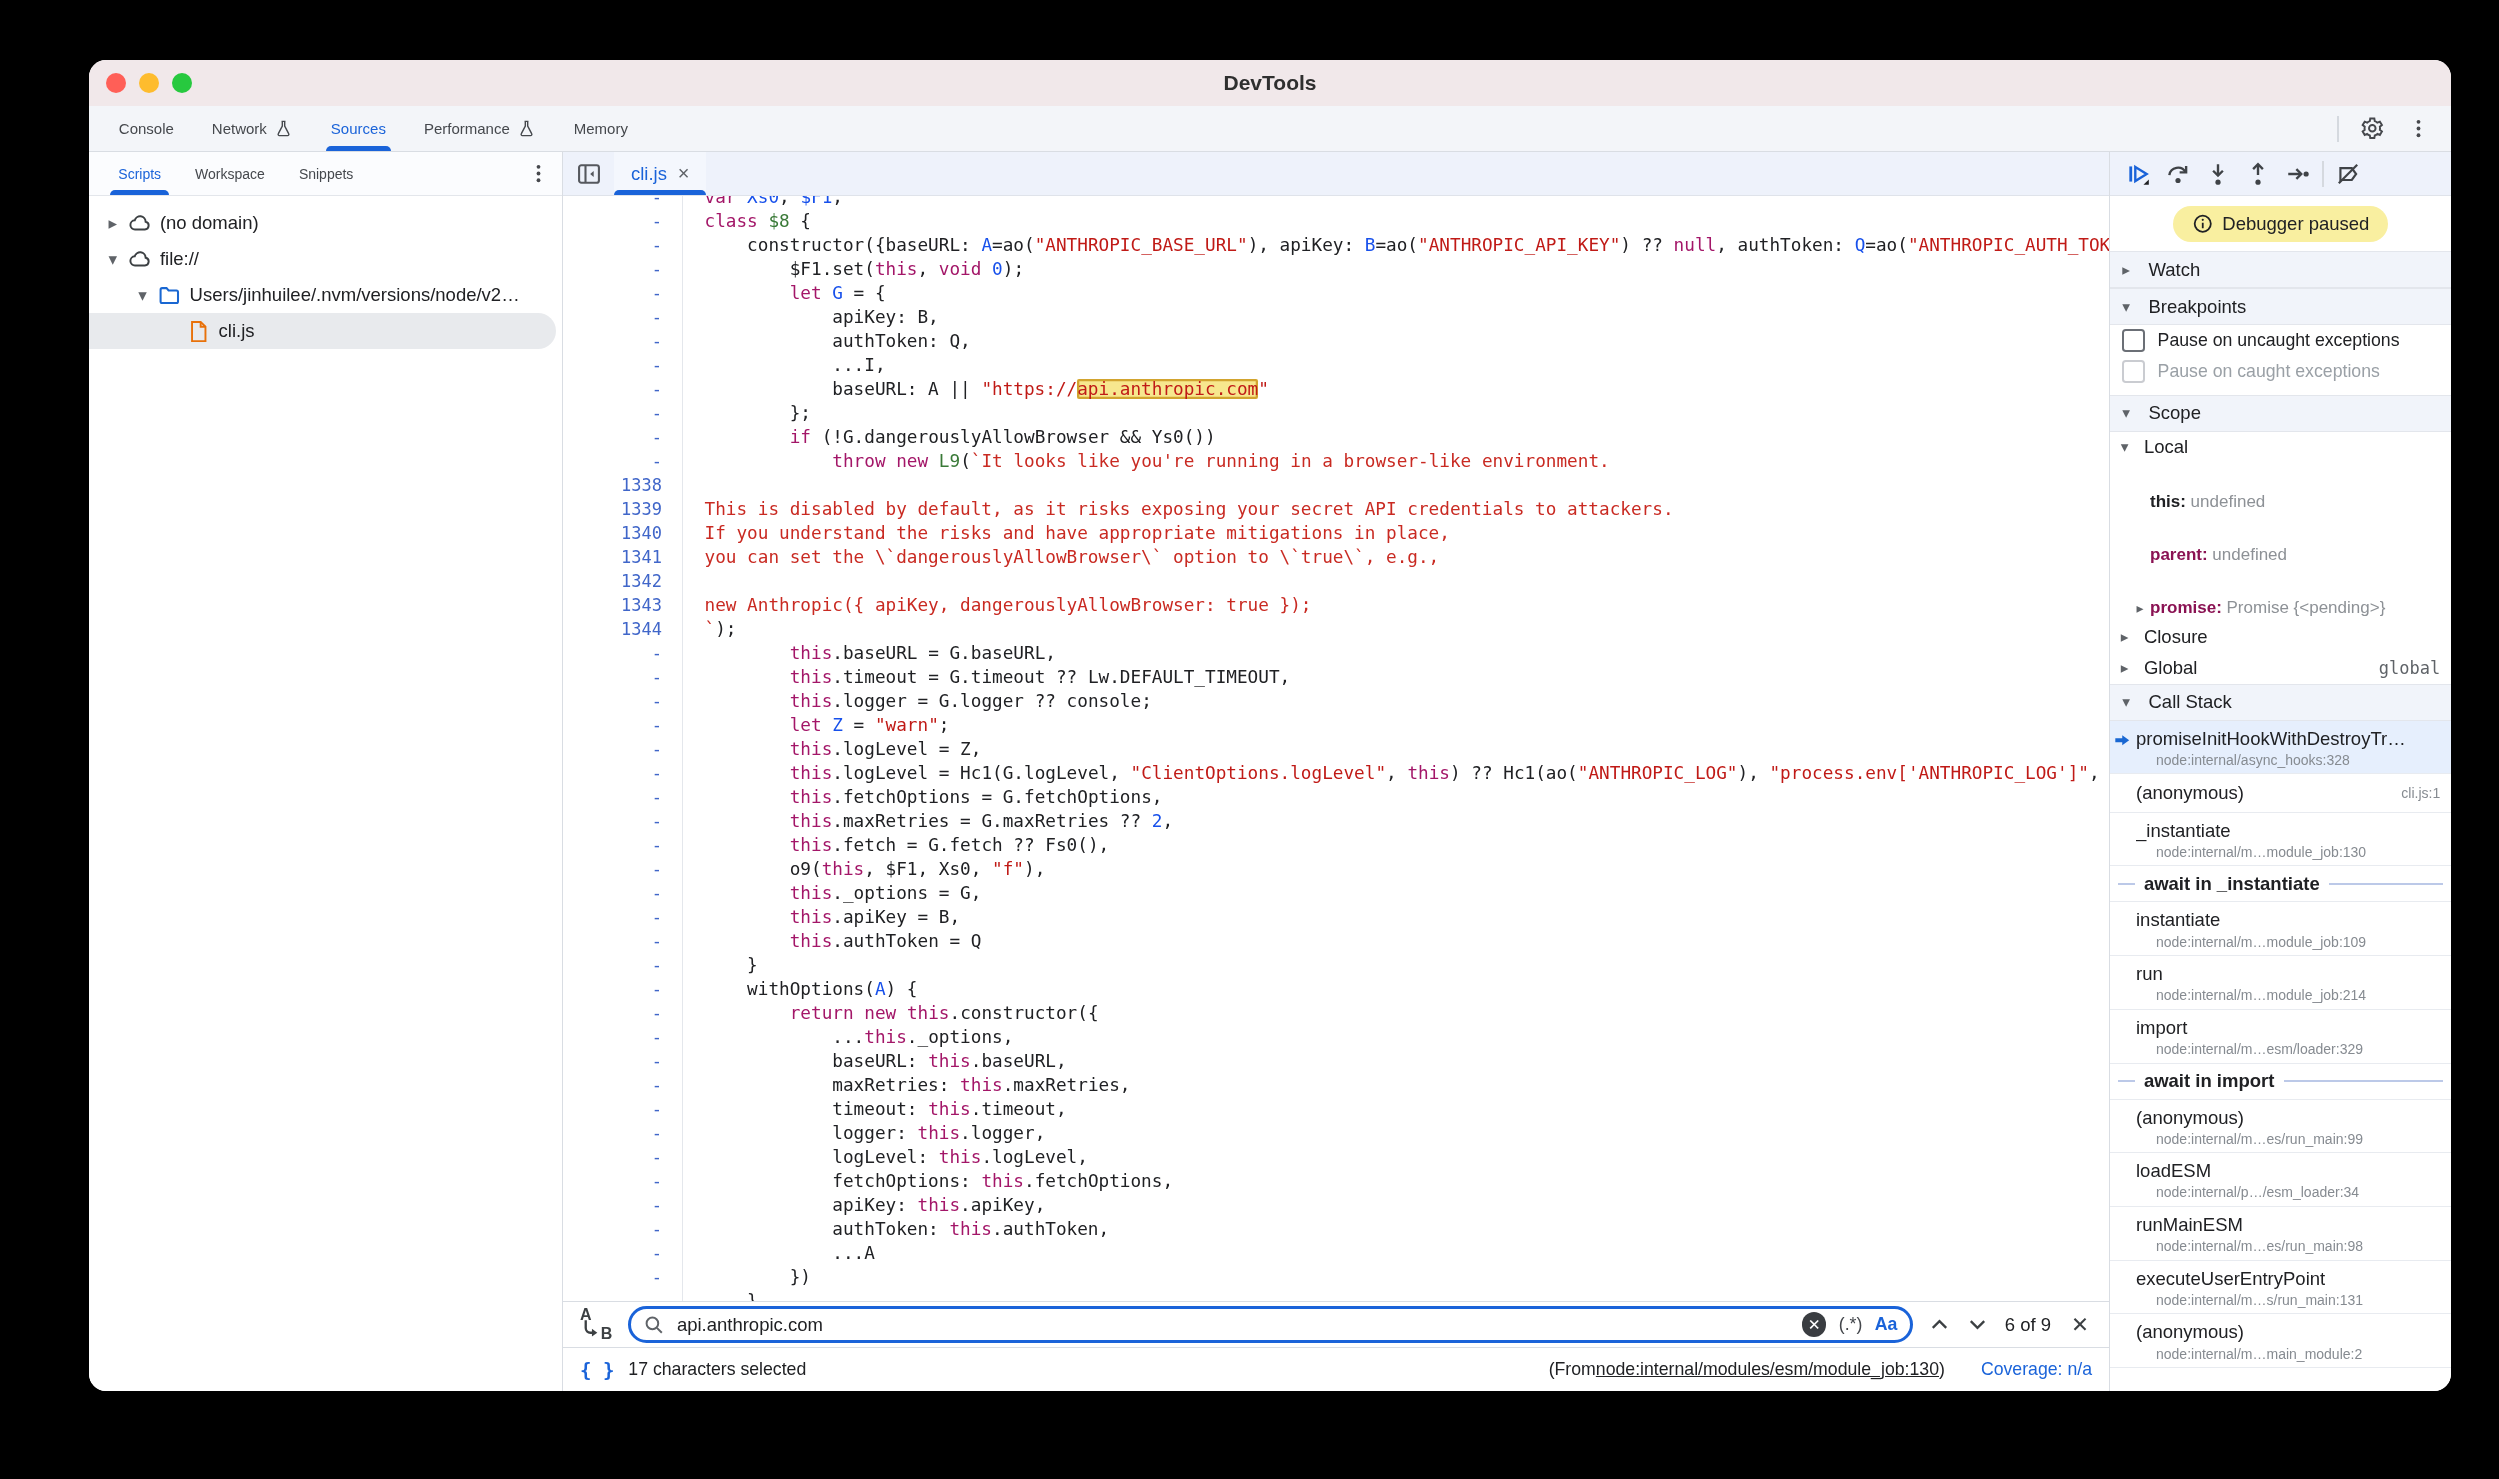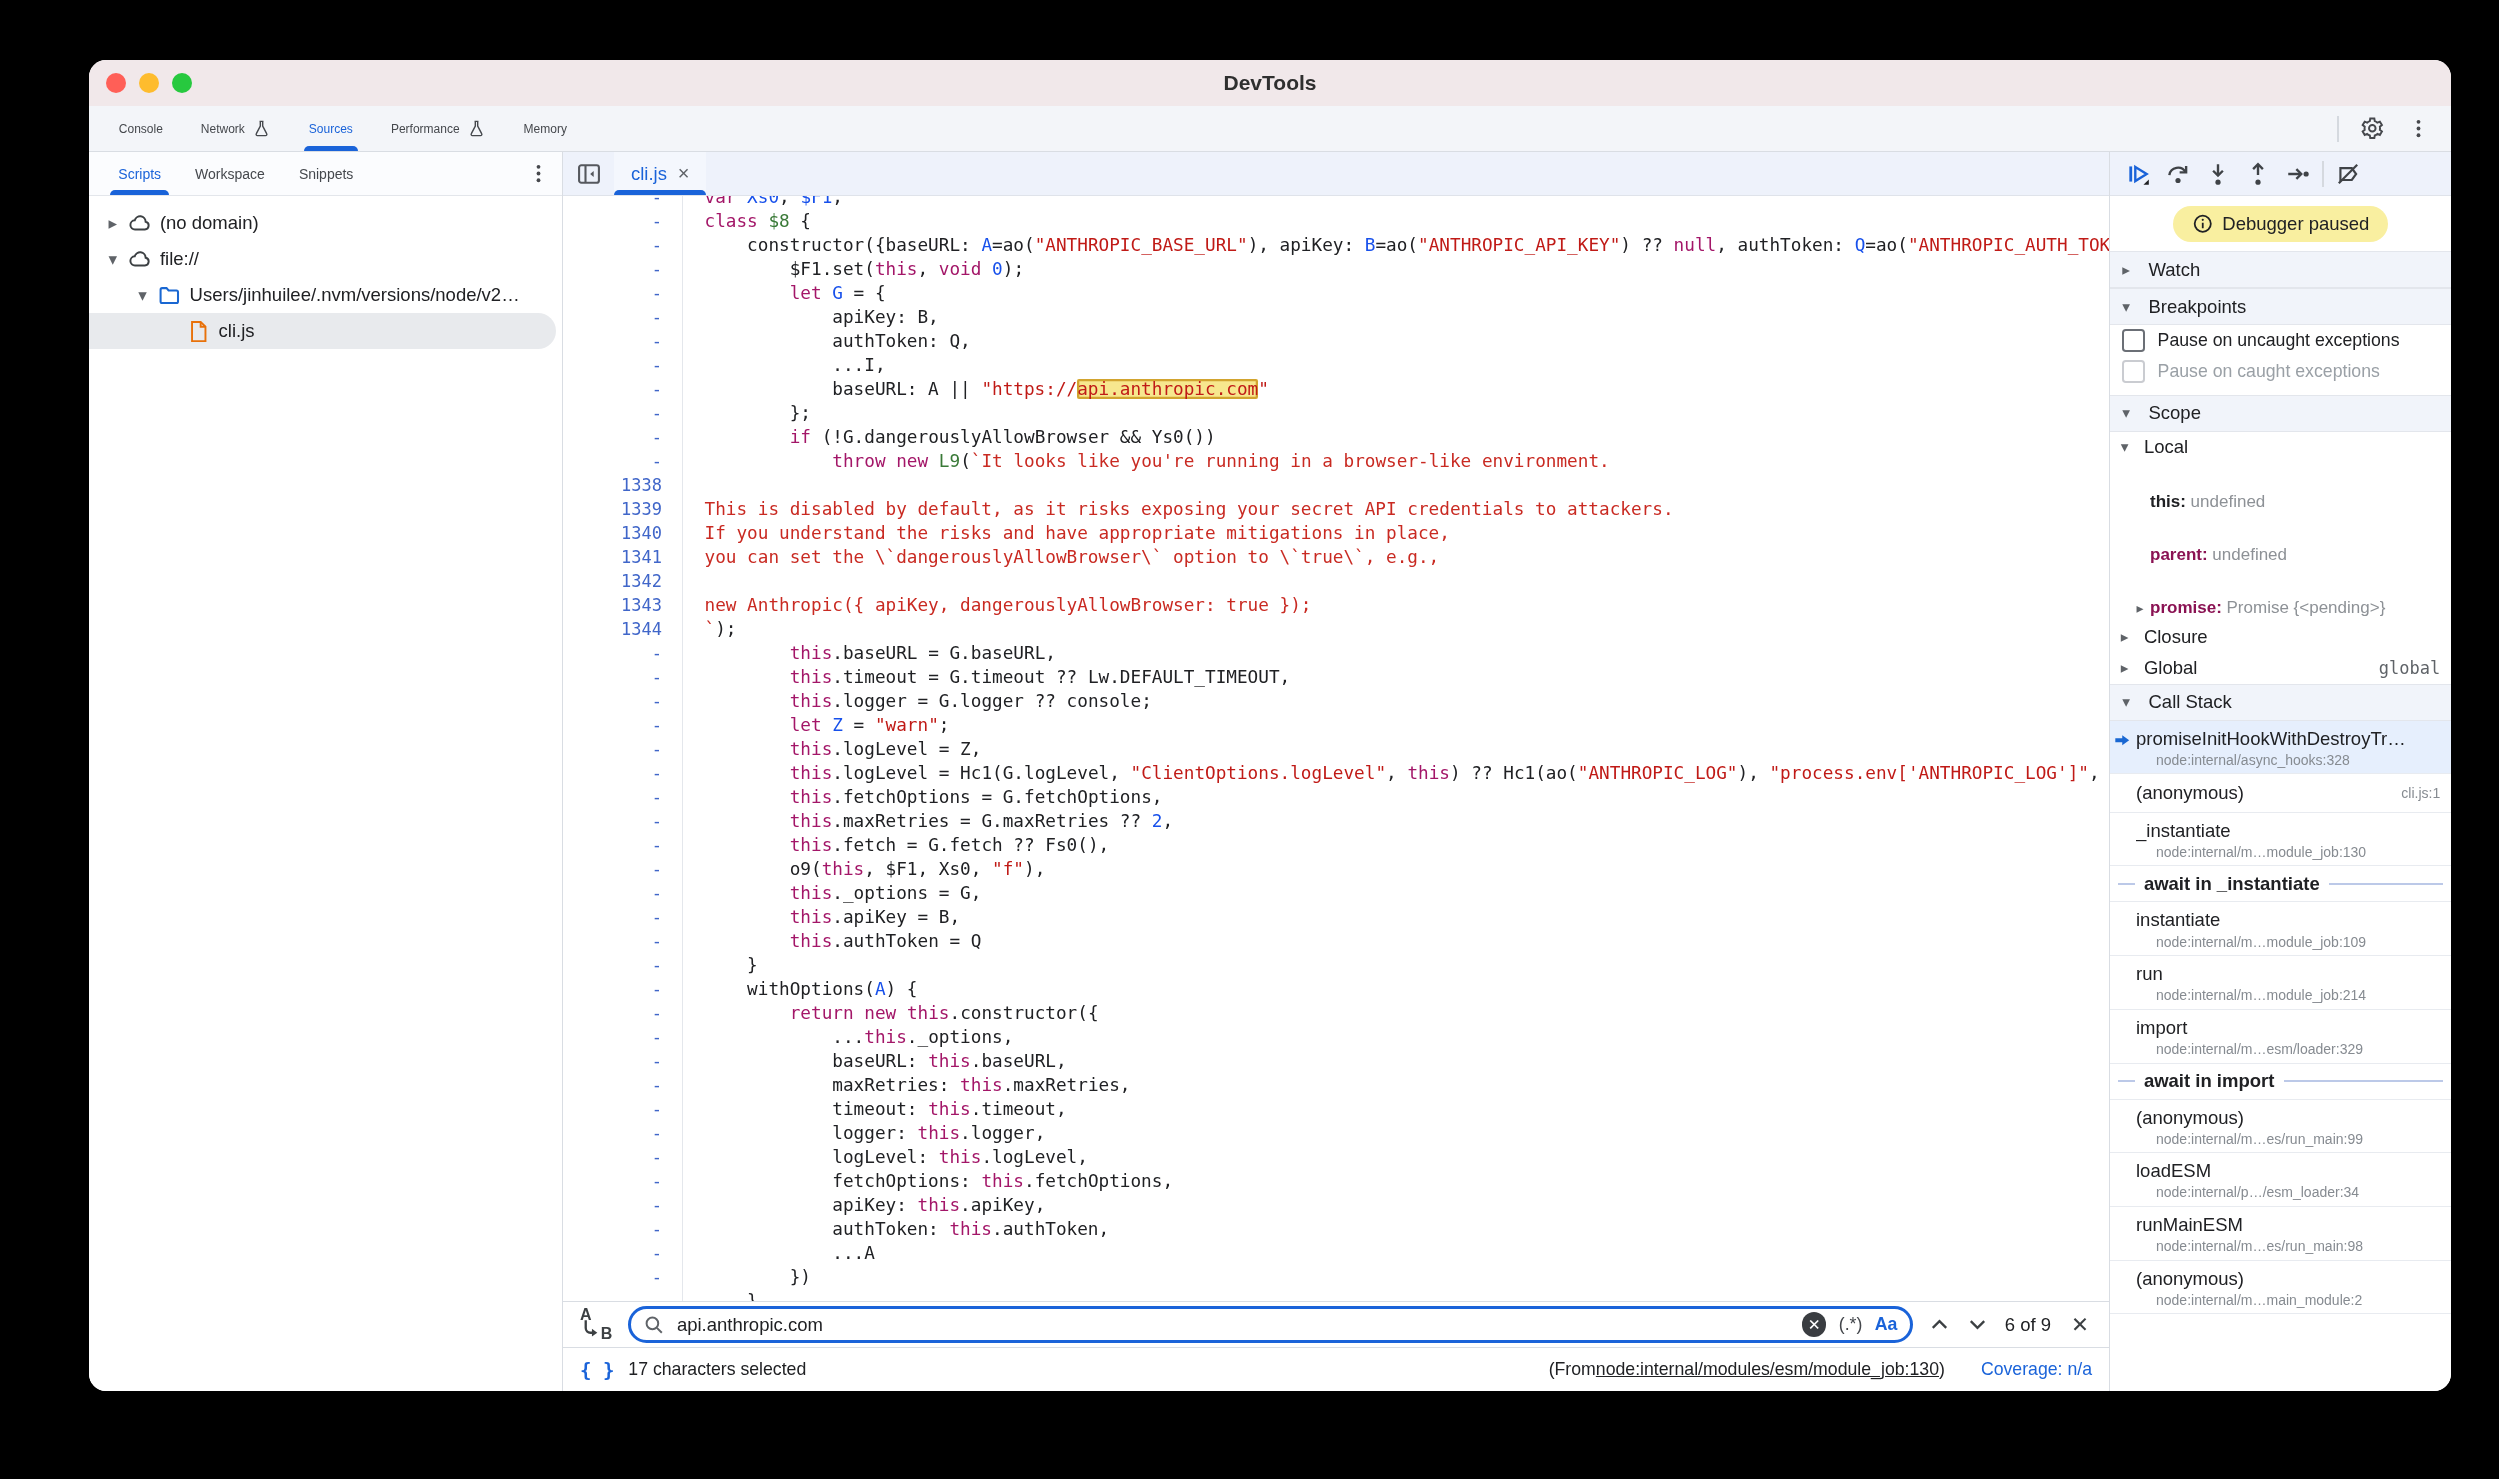--- a/index.html
+++ b/index.html
@@ -6,21 +6,21 @@
     font-family:"Liberation Sans",sans-serif;-webkit-font-smoothing:antialiased;}
   .window{position:absolute;left:89px;top:60px;width:2362px;height:1331px;border-radius:17px;
     background:#fff;box-shadow:0 31px 85px rgba(0,0,0,.6);overflow:hidden;display:flex;flex-direction:column;}
   
   .titlebar{height:46px;background:#f1e8ea;flex:0 0 auto;position:relative;display:flex;align-items:center;}
   .lights{position:absolute;left:17px;top:0;height:100%;display:flex;align-items:center;gap:13px;}
   .light{width:20px;height:20px;border-radius:50%;}
   .title{flex:1;text-align:center;font-size:21px;font-weight:bold;color:#2f2f2f;}
   
   .tabbar{height:45px;background:#f3f5f9;border-bottom:1.5px solid #d9dde3;display:flex;align-items:stretch;padding-left:10.8px;flex:0 0 auto;}
-  .tab{display:flex;align-items:center;gap:7px;padding:0 19px;font-size:12px;color:#45484d;position:relative;}
+  .tab{display:flex;align-items:center;gap:7px;padding:0 19px;font-size:15px;color:#45484d;position:relative;}
   .tab.active{color:#1a63d9;}
   .tab.active::after{content:'';position:absolute;left:14px;right:14px;bottom:0;height:5.4px;border-radius:5.4px 5.4px 0 0;background:#1a63d9;}
   .tabbar-right{margin-left:auto;display:flex;align-items:center;gap:21.5px;padding-right:21.5px;}
   .vsep{width:1.5px;height:26px;background:#d5d9df;}
   .ic{display:inline-flex;align-items:center;justify-content:center;}
   .ic svg{display:block;}
   
   .bodyrow{flex:1;display:flex;min-height:0;}
   .sidebar{width:473px;flex:0 0 auto;border-right:1.5px solid #d9dde3;display:flex;flex-direction:column;background:#fff;}
   .nav-header{height:43px;flex:0 0 auto;border-bottom:1.5px solid #e3e6eb;background:#fbfcfe;display:flex;align-items:stretch;padding:0 12.3px;}
@@ -636,20 +636,24 @@
           </div>
           <div class="cs-frame">
             <div class="fname">loadESM</div>
             <div class="floc">node:internal/p…/esm_loader:34</div>
           </div>
           <div class="cs-frame">
             <div class="fname">runMainESM</div>
             <div class="floc">node:internal/m…es/run_main:98</div>
           </div>
           <div class="cs-frame">
+            <div class="fname">executeUserEntryPoint</div>
+            <div class="floc">node:internal/m…s/run_main:131</div>
+          </div>
+          <div class="cs-frame">
             <div class="fname">(anonymous)</div>
             <div class="floc">node:internal/m…main_module:2</div>
           </div>
         </div>
     </div>
   </div>
 </div>
 
 
 </body></html>

